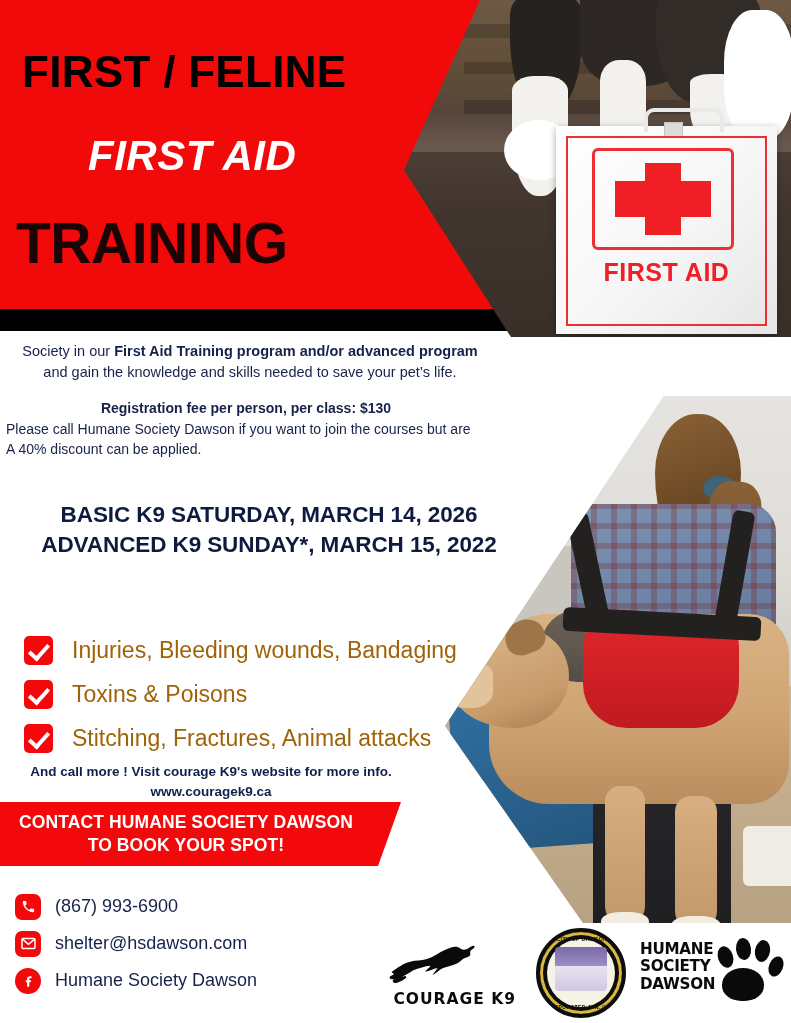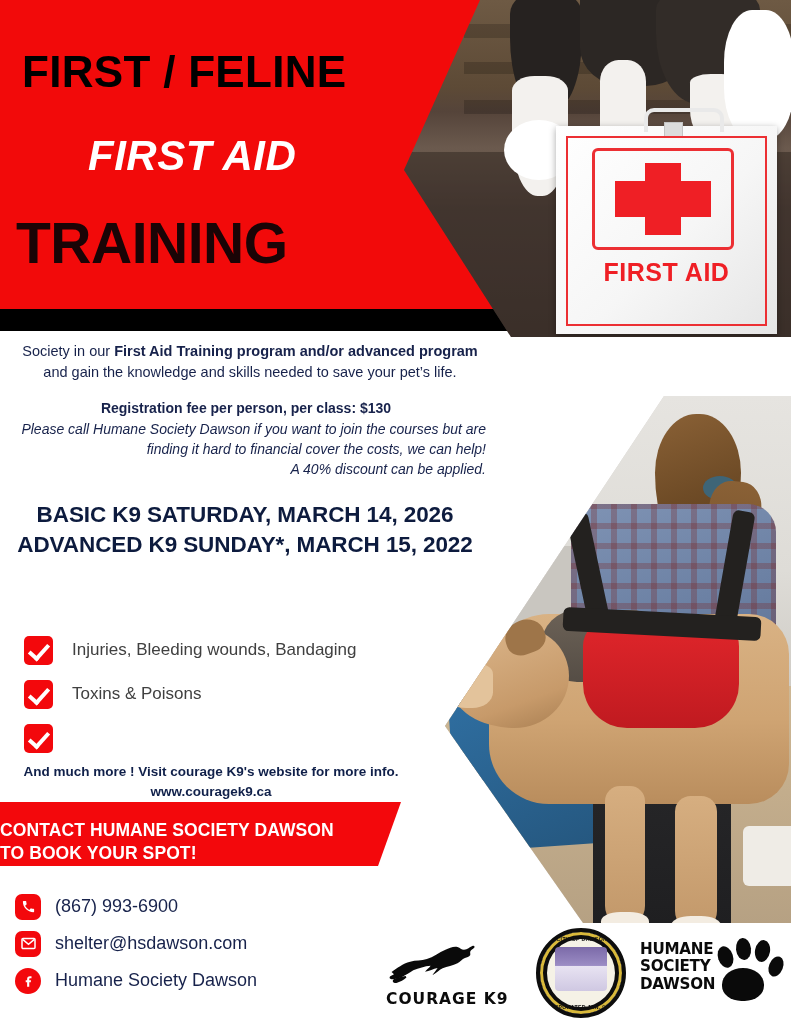--- a/index.html
+++ b/index.html
@@ -172,37 +172,37 @@
     width: 480px;
     text-align: center;
     font-size: 14px;
     font-weight: 700;
     color: #17224b;
   }
   .fee-note {
     position: absolute;
     left: 6px; top: 419px;
     width: 480px;
-    text-align: right;
+    text-align: left;
     font-size: 14px;
-    font-style: italic;
     line-height: 1.43;
     color: #17224b;
   }
 
   .dates {
     position: absolute;
     left: 0px; top: 500px;
     width: 490px;
     text-align: center;
     color: #0d1b3e;
     font-weight: 700;
     font-size: 22.5px;
     line-height: 1.35;
     letter-spacing: -0.1px;
+    padding-left: 24px;
   }
   .dates .d1 { white-space: nowrap; }
   .footnote {
     position: absolute;
     left: 0px; top: 593px;
     width: 490px;
     text-align: center;
     font-size: 11px;
     font-weight: 700;
     color: #10204a;
@@ -231,22 +231,22 @@
     content: "";
     position: absolute;
     left: 9px; top: 4px;
     width: 8px; height: 16px;
     border: solid #ffffff;
     border-width: 0 4px 4px 0;
     transform: rotate(42deg);
   }
   .chk-label {
     margin-left: 19px;
-    font-size: 17px;
-    color: #404040;
+    font-size: 23px;
+    color: #a16207;
     white-space: nowrap;
   }
   .more {
     position: absolute;
     left: 6px; top: 762px;
     width: 410px;
     text-align: center;
     font-size: 13.5px;
     font-weight: 700;
     color: #10204a;
@@ -258,28 +258,27 @@
     position: absolute;
     left: 0; top: 802px;
     width: 401px; height: 64px;
     background: #F3080C;
     clip-path: polygon(0 0, 401px 0, 378px 64px, 0 64px);
   }
   .banner-text {
     position: absolute;
     left: 0; top: 0;
     width: 372px;
-    text-align: left;
+    text-align: center;
     padding-top: 9px;
     color: #ffffff;
     font-weight: 700;
     font-size: 17.5px;
     line-height: 1.33;
     letter-spacing: 0.1px;
-    margin-top: 8px;
   }
 
   
   .contacts {
     position: absolute;
     left: 15px; top: 888px;
   }
   .c-row {
     display: flex;
     align-items: center;
@@ -457,21 +456,21 @@
     position: absolute;
     left: 378px; top: 928px;
     width: 405px; height: 88px;
   }
   .logo-courage {
     position: absolute; left: 8px; top: 6px;
     width: 130px; height: 74px;
   }
   .courage-name {
     position: absolute; left: 0; right: 0; bottom: 0;
-    text-align: left;
+    text-align: right;
     font-family: "DejaVu Sans", sans-serif;
     font-weight: 700;
     font-size: 15.5px;
     letter-spacing: 1px;
     color: #0b0b0b;
   }
   .logo-seal {
     position: absolute; left: 158px; top: 0;
     width: 82px; height: 82px;
     border-radius: 50%;
@@ -571,45 +570,45 @@
   <div class="t-firstaid">FIRST AID</div>
   <div class="t-training">TRAINING</div>
 
   <div class="enroll">
     <span>Society in our </span><b>First Aid Training program and/or advanced program</b><span> and gain the knowledge and skills needed to save your pet’s life.</span>
   </div>
 
   <div class="fee">Registration fee per person, per class: $130</div>
   <div class="fee-note">
     <div>Please call Humane Society Dawson if you want to join the courses but are</div>
-    <div>finding it hard to financial cover the costs, we can help!</div>
     <div>A 40% discount can be applied.</div>
   </div>
 
   <div class="dates">
     <div class="d1">BASIC K9  SATURDAY, MARCH 14, 2026</div>
     <div class="d1">ADVANCED K9 SUNDAY*, MARCH 15, 2022</div>
   </div>
 
   <div class="check-list">
     <div class="check-row">
       <span class="chk"></span>
       <span class="chk-label">Injuries, Bleeding wounds, Bandaging</span>
     </div>
     <div class="check-row">
       <span class="chk"></span>
       <span class="chk-label"> Toxins &amp; Poisons</span>
     </div>
     <div class="check-row">
       <span class="chk"></span>
+      <span class="chk-label">Stitching, Fractures, Animal attacks</span>
     </div>
   </div>
 
   <div class="more">
-    <div>And much more ! Visit courage K9's website for more info.</div>
+    <div>And call more ! Visit courage K9's website for more info.</div>
     <div>www.couragek9.ca</div>
   </div>
 
   <div class="banner">
     <div class="banner-text">
       <div>CONTACT HUMANE SOCIETY DAWSON</div>
       <div>TO BOOK YOUR SPOT!</div>
     </div>
   </div>
 

